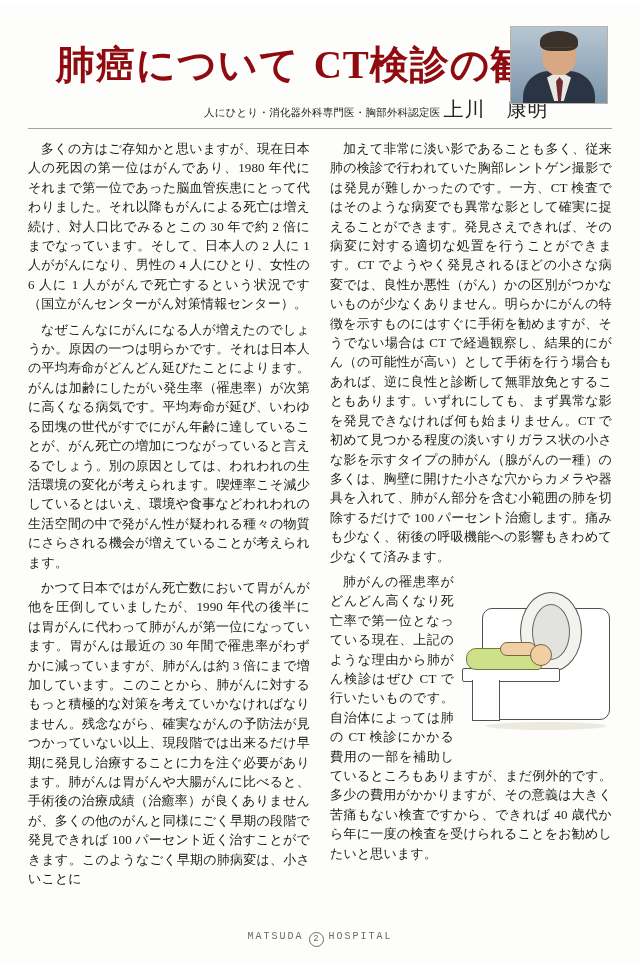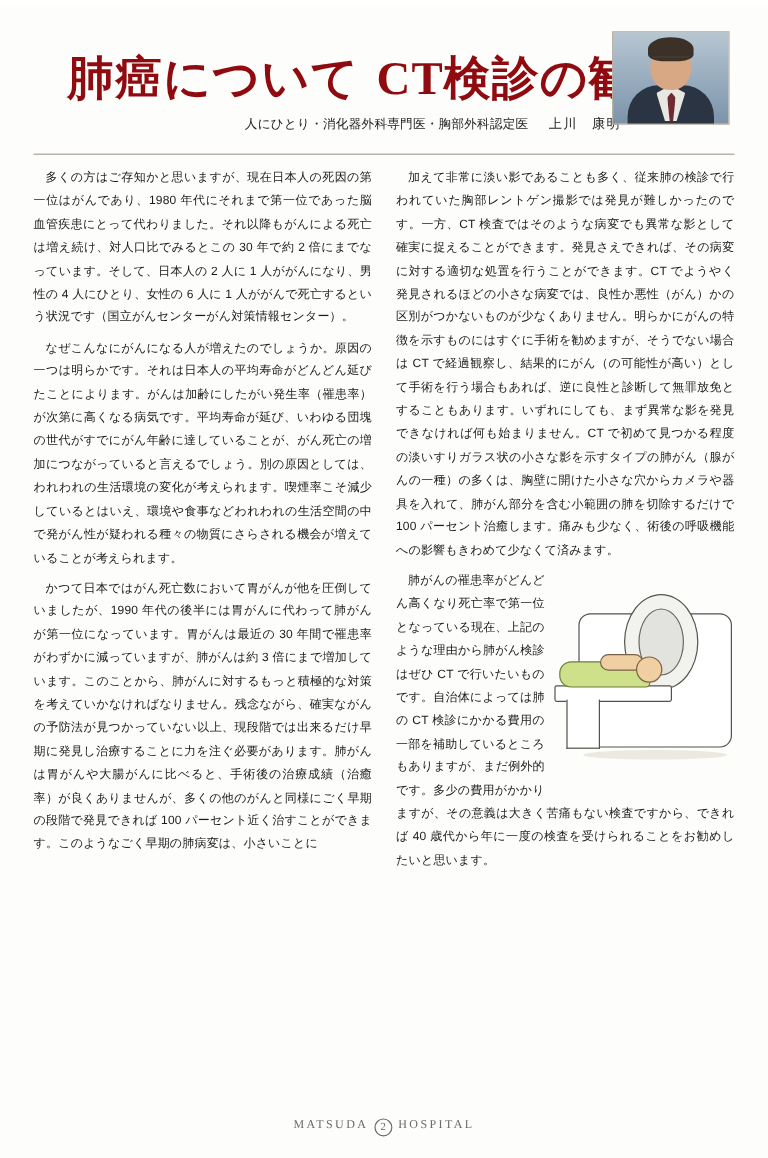--- a/index.html
+++ b/index.html
@@ -47,23 +47,23 @@
   .title .sp { display: inline-block; width: 14px; }
   .byline {
     position: absolute;
     left: 176px;
     top: 74px;
     font-size: 10.5px;
     color: #222;
     letter-spacing: 0.2px;
   }
   .byline .name {
-    font-size: 11px;
+    font-size: 20px;
     letter-spacing: 1px;
-    margin-left: 17px;
+    margin-left: 3px;
   }
   .portrait {
     position: absolute;
     right: 4px;
     top: 4px;
     width: 96px;
     height: 76px;
     border: 1px solid #b9b2a5;
     overflow: hidden;
     background: linear-gradient(180deg, #9fb6c9 0%, #8aa3ba 55%, #7c96ae 100%);
@@ -124,26 +124,26 @@
     display: flex;
     gap: 20px;
     height: 790px;
   }
   .col {
     width: 282px;
     position: relative;
   }
   p.body-text {
     margin: 0 0 6px 0;
-    font-size: 10px;
+    font-size: 13px;
     line-height: 19.4px;
     text-align: justify;
     text-indent: 1em;
     letter-spacing: 0.15px;
-    font-family: Liberation Sans, sans-serif;
+    font-family: Liberation Serif, serif;
   }
   .col.right p.body-text.wrap {
     
   }
   .illus-float {
     float: right;
     width: 150px;
     height: 172px;
     margin: 4px 0 0 8px;
     shape-outside: margin-box;
@@ -231,21 +231,21 @@
   }
 
   .footer {
     position: absolute;
     left: 0; right: 0;
     bottom: 18px;
     text-align: center;
     font-size: 10px;
     letter-spacing: 2px;
     color: #6a6a6a;
-    font-family: Liberation Serif, serif;
+    font-family: Liberation Mono, monospace;
   }
   .footer .mark {
     display: inline-block;
     width: 13px; height: 13px;
     line-height: 12px;
     border: 1px solid #6a6a6a;
     border-radius: 50%;
     font-size: 9px;
     text-align: center;
     margin: 0 5px;

